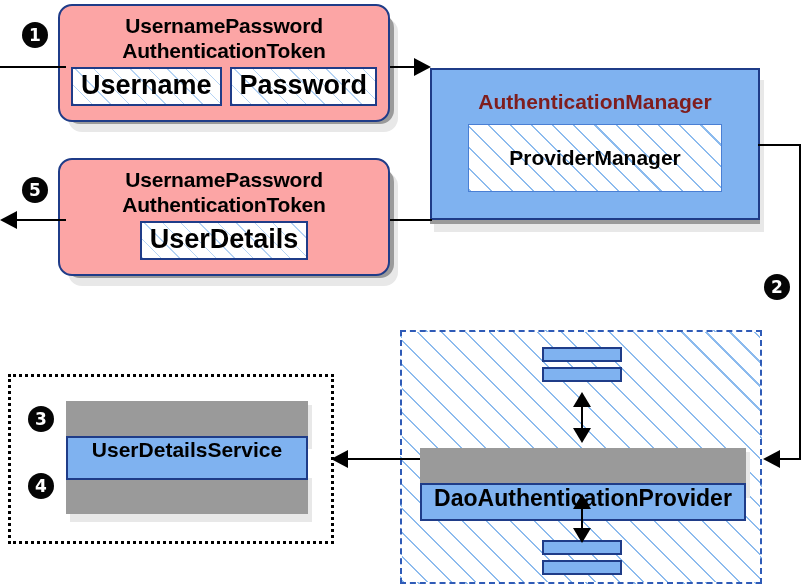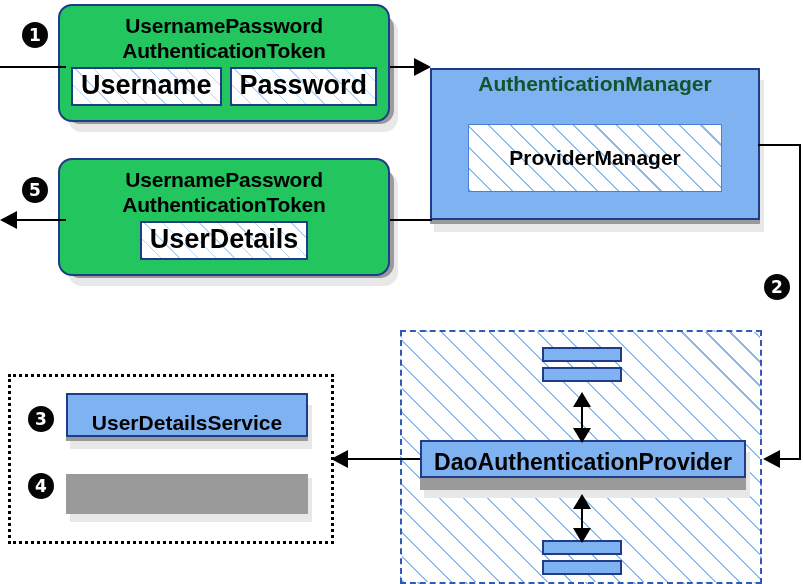--- a/index.html
+++ b/index.html
@@ -24,21 +24,21 @@
     background: #e8e8e8;
   }
   .shadow-inner {
     position: absolute;
     background: #9a9a9a;
   }
 
   
   .token-card {
     position: absolute;
-    background: #22c55e;
+    background: #fca5a5;
     border: 2px solid #1F3C88;
     border-radius: 14px;
     box-sizing: border-box;
     z-index: 5;
   }
   .token-title {
     text-align: center;
     font-weight: bold;
     font-size: 21px;
     color: #000000;
@@ -77,22 +77,22 @@
     position: absolute;
     background: #7FB2F0;
     border: 2px solid #1F3C88;
     box-sizing: border-box;
     z-index: 5;
   }
   .mgr-title {
     text-align: center;
     font-weight: bold;
     font-size: 21px;
-    color: #14532d;
-    padding-top: 2px;
+    color: #7f1d1d;
+    padding-top: 20px;
   }
   .hatch-box {
     position: absolute;
     background-color: #ffffff;
     background-image:
       repeating-linear-gradient(45deg,
         rgba(120,175,235,0.85) 0px,
         rgba(120,175,235,0.85) 1.5px,
         rgba(255,255,255,0) 1.5px,
         rgba(255,255,255,0) 15px);
@@ -129,26 +129,27 @@
     color: #000000;
   }
 
   
   .plain-box {
     position: absolute;
     background: #7FB2F0;
     border: 2px solid #1F3C88;
     box-sizing: border-box;
     display: flex;
-    align-items: flex-end;
+    align-items: flex-start;
     justify-content: center;
     font-weight: bold;
     font-size: 23px;
     color: #000000;
     z-index: 6;
+    margin-top: 43px;
   }
   .mini-bar {
     position: absolute;
     background: #7FB2F0;
     border: 2px solid #1F3C88;
     box-sizing: border-box;
     z-index: 4;
   }
 
   

